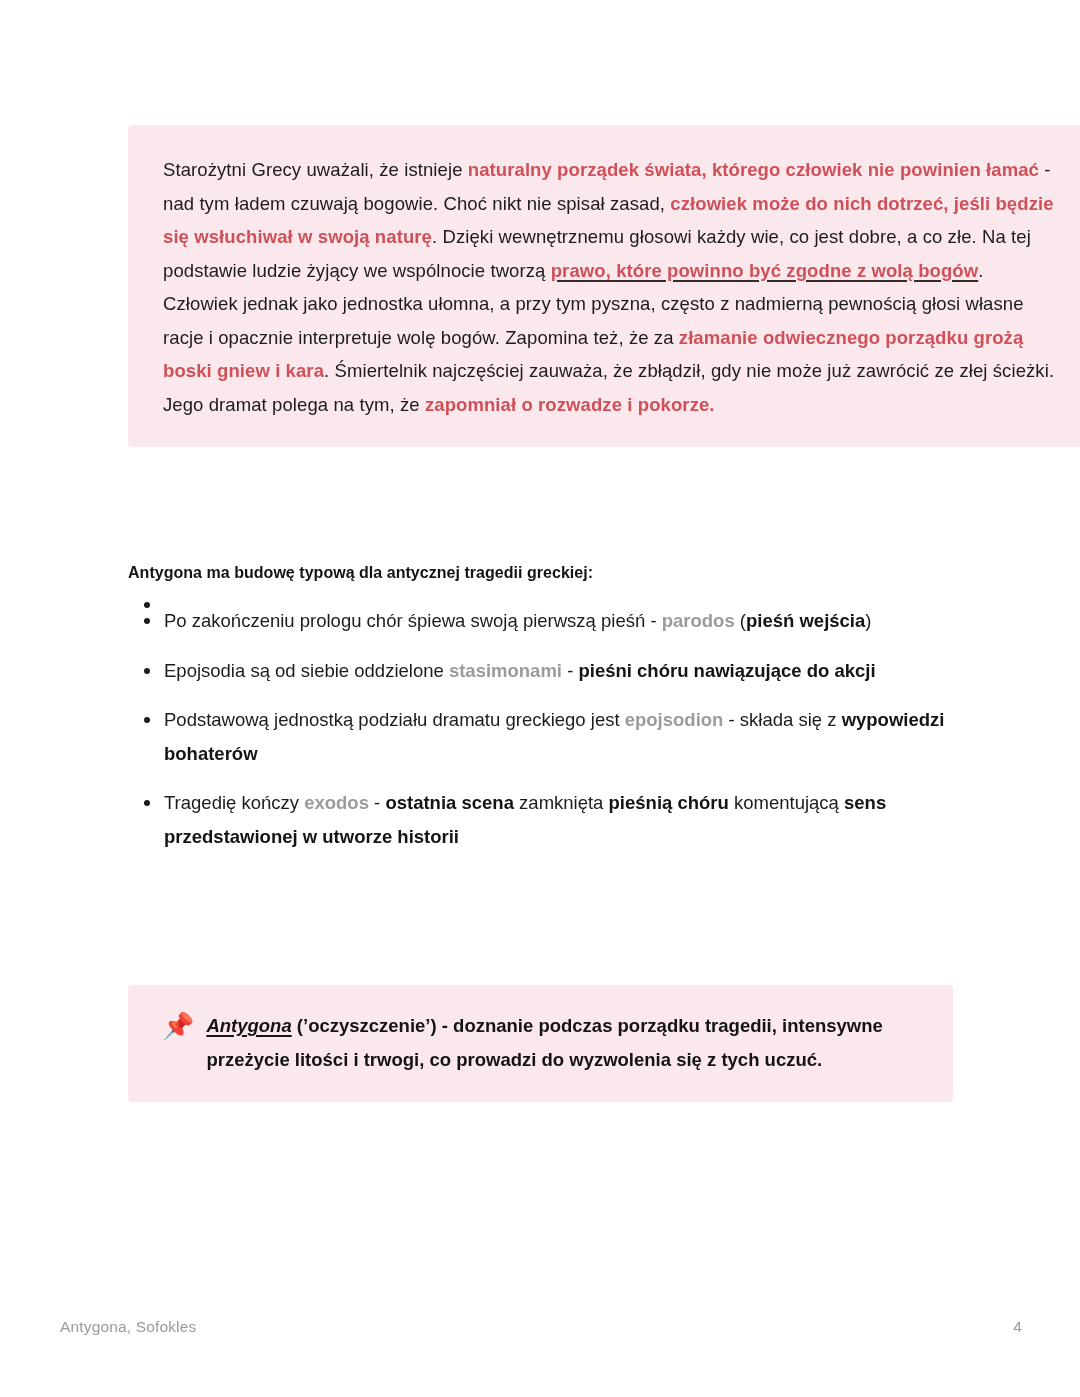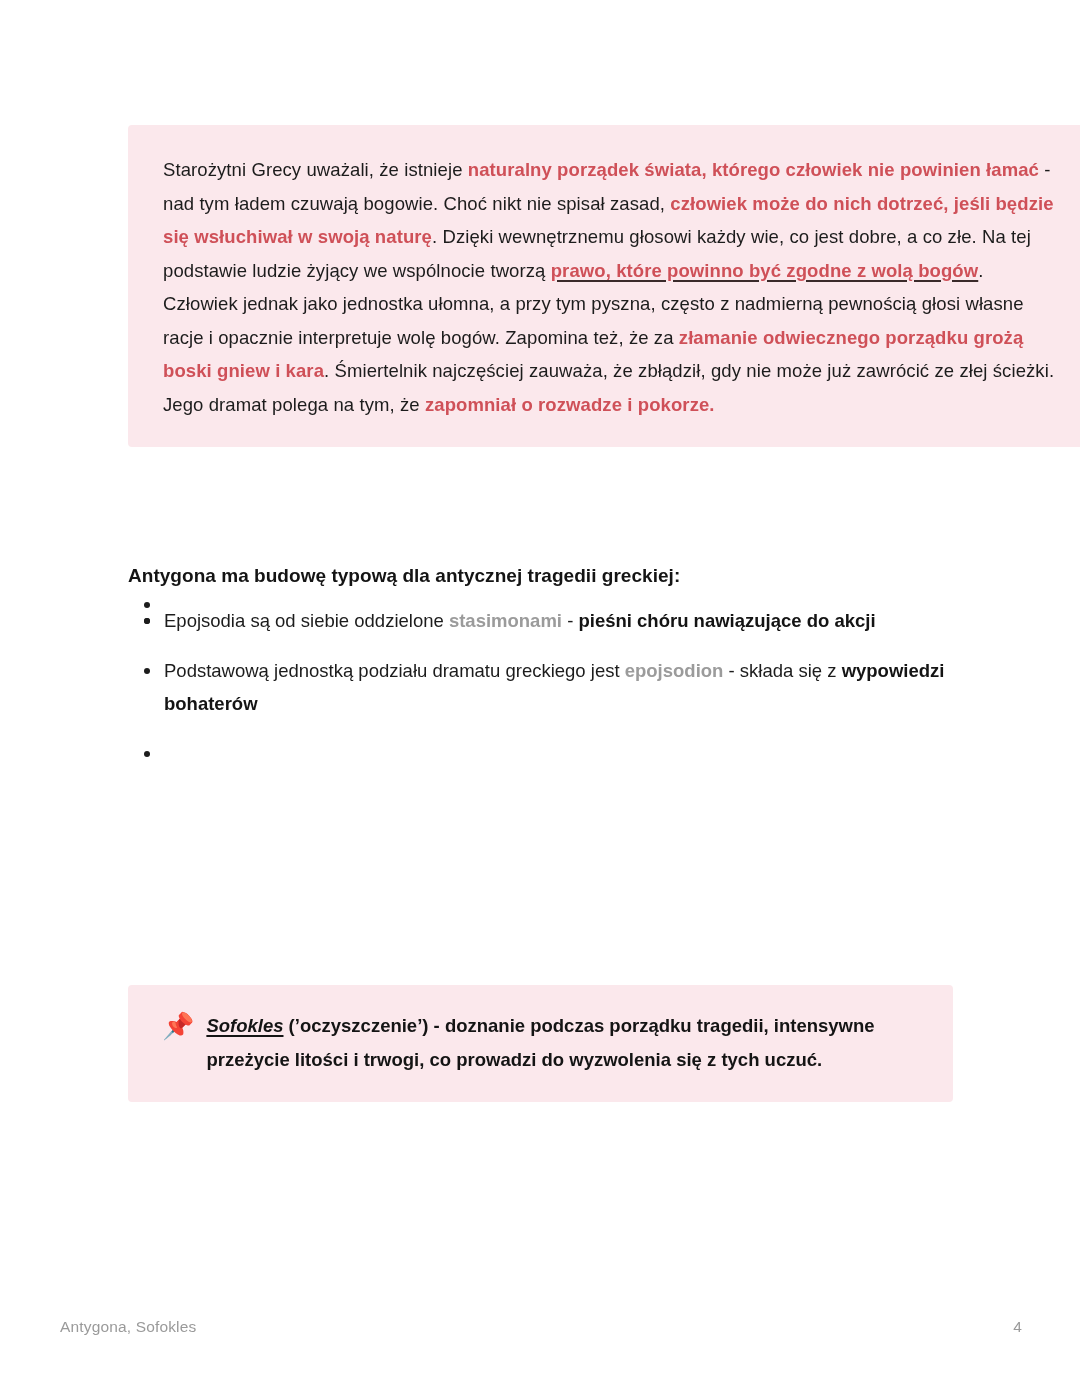--- a/index.html
+++ b/index.html
@@ -70,21 +70,21 @@
     text-underline-offset: 3px;
     text-decoration-thickness: 1.5px;
   }
 
   
   #section-heading {
     position: absolute;
     left: 128px;
     top: 546px;
     width: 830px;
-    font-size: 19px;
+    font-size: 16px;
     font-weight: bold;
     color: #141414;
     line-height: 28px;
     letter-spacing: 0.002em;
   }
 
   
   #feature-list {
     position: absolute;
     left: 128px;
@@ -163,29 +163,29 @@
 <div class="page">
 
   <section class="callout" id="intro-callout">
     <p class="body-text" id="intro-paragraph">Starożytni Grecy uważali, że istnieje <span class="hl">naturalny porządek świata, którego człowiek nie powinien łamać</span> - nad tym ładem czuwają bogowie. Choć nikt nie spisał zasad, <span class="hl">człowiek może do nich dotrzeć, jeśli będzie się wsłuchiwał w swoją naturę</span>. Dzięki wewnętrznemu głosowi każdy wie, co jest dobre, a co złe. Na tej podstawie ludzie żyjący we wspólnocie tworzą <span class="hl-u">prawo, które powinno być zgodne z wolą bogów</span>. Człowiek jednak jako jednostka ułomna, a przy tym pyszna, często z nadmierną pewnością głosi własne racje i opacznie interpretuje wolę bogów. Zapomina też, że za <span class="hl">złamanie odwiecznego porządku grożą boski gniew i kara</span>. Śmiertelnik najczęściej zauważa, że zbłądził, gdy nie może już zawrócić ze złej ścieżki. Jego dramat polega na tym, że <span class="hl">zapomniał o rozwadze i pokorze.</span></p>
   </section>
 
   <h2 id="section-heading">Antygona ma budowę typową dla antycznej tragedii greckiej:</h2>
 
   <ul id="feature-list">
       <li><span class="bullet-dot"></span></li>
-      <li><span class="bullet-dot"></span></li>
+      <li><span class="bullet-dot"></span><span>Po zakończeniu prologu chór śpiewa swoją pierwszą pieśń - <span class="term">parodos</span> (<span class="b">pieśń wejścia</span>)</span></li>
       <li><span class="bullet-dot"></span><span>Epojsodia są od siebie oddzielone <span class="term">stasimonami</span> - <span class="b">pieśni chóru nawiązujące do akcji</span></span></li>
       <li><span class="bullet-dot"></span><span>Podstawową jednostką podziału dramatu greckiego jest <span class="term">epojsodion</span> - składa się z <span class="b">wypowiedzi bohaterów</span></span></li>
-      <li><span class="bullet-dot"></span></li>
+      <li><span class="bullet-dot"></span><span>Tragedię kończy <span class="term">exodos</span> - <span class="b">ostatnia scena</span> zamknięta <span class="b">pieśnią chóru</span> komentującą <span class="b">sens przedstawionej w utworze historii</span></span></li>
     </ul>
 
   <section class="callout" id="katharsis-callout">
     <span id="pin-icon">📌</span>
-    <p id="katharsis-text"><span class="kat-term">Sofokles</span><span class="b"> (’oczyszczenie’) - doznanie podczas porządku tragedii, intensywne przeżycie litości i trwogi, co prowadzi do wyzwolenia się z tych uczuć.</span></p>
+    <p id="katharsis-text"><span class="kat-term">Antygona</span><span class="b"> (’oczyszczenie’) - doznanie podczas porządku tragedii, intensywne przeżycie litości i trwogi, co prowadzi do wyzwolenia się z tych uczuć.</span></p>
   </section>
 
   <footer id="page-footer">
     <span>Antygona, Sofokles</span>
     <span>4</span>
   </footer>
 
 </div>
 
 </body></html>

